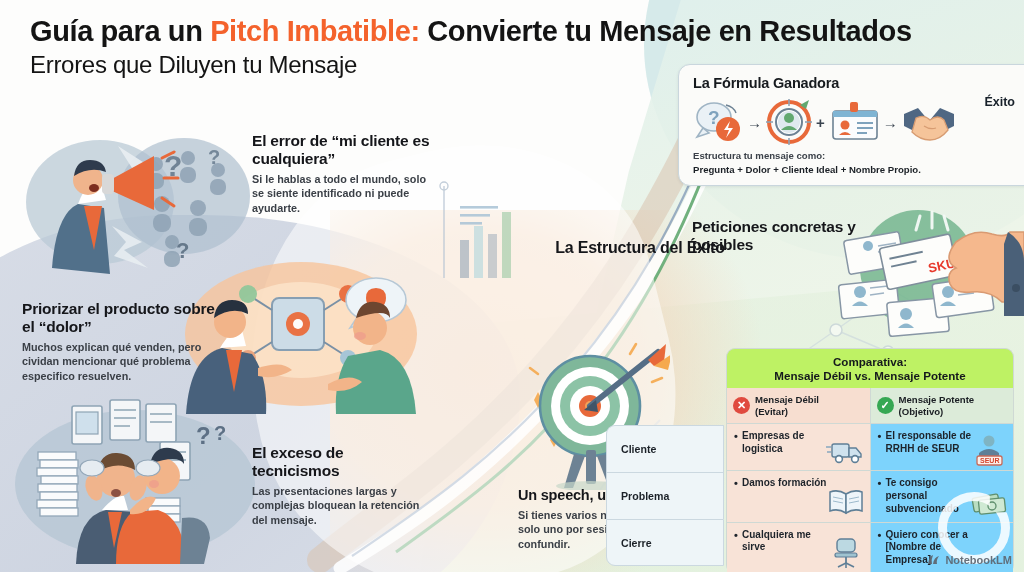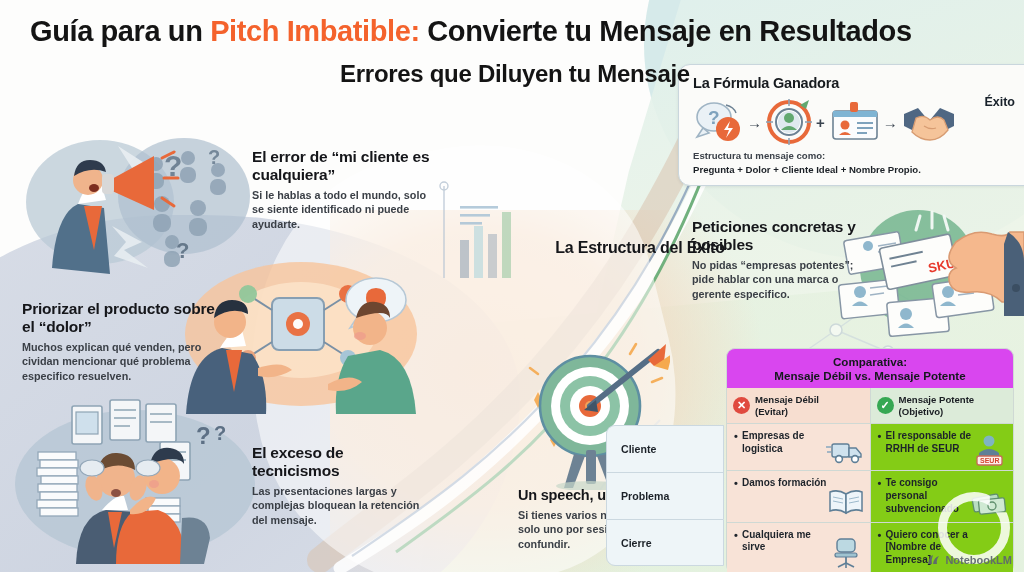--- a/index.html
+++ b/index.html
@@ -52,30 +52,30 @@
   }
 
   
   .header { position:absolute; left:30px; top:14px; width:970px; z-index:40; }
   .title-main {
     font-size:29px; font-weight:700; letter-spacing:-.4px; line-height:1.18;
     color:#141414; white-space:nowrap;
   }
   .title-accent { color:#f4622c; }
   .title-sub {
-    font-size:24px; font-weight:700; letter-spacing:-.3px; line-height:1.2;
-    color:#141414; margin-top:12px;text-align:center;
+    font-size:24px; font-weight:400; letter-spacing:-.3px; line-height:1.2;
+    color:#141414; margin-top:3px;
   }
 
   
   .blk { position:absolute; z-index:30; }
   .blk h3 { font-size:15.5px; font-weight:700; line-height:1.16; color:#15161a; letter-spacing:-.2px; }
   .blk p  { font-size:10.8px; font-weight:600; line-height:1.33; color:#3a3f46; margin-top:4px; }
 
-  .b-cliente   { left:252px; top:148px; width:186px; }
+  .b-cliente   { left:252px; top:132px; width:186px; }
   .b-producto  { left:22px;  top:300px; width:200px; }
   .b-tecnic    { left:252px; top:444px; width:180px; }
   .b-estructura{ left:552px; top:238px; width:176px; text-align:center; }
   .b-estructura h3{ font-size:16px; line-height:1.2; }
   .b-peticion  { left:692px; top:218px; width:172px; }
   .b-speech    { left:518px; top:487px; width:178px; }
   .b-speech h3 { font-size:14.5px; }
 
   
   .illus { position:absolute; z-index:20; }
@@ -95,21 +95,21 @@
   .card-formula h4 { font-size:14.5px; font-weight:700; color:#161a1e; letter-spacing:-.2px; }
   .formula-row { display:flex; align-items:center; gap:4px; margin-top:5px; height:52px; }
   .f-op { font-size:15px; color:#3a4450; font-weight:600; }
   .f-cap { position:absolute; right:26px; top:30px; font-size:12.5px; font-weight:700; color:#17202a; }
   .card-formula .cap-note { font-size:9.6px; font-weight:600; color:#3b4149; line-height:1.3; margin-top:2px;}
   .card-formula .cap-note b{ color:#1b2026; }
 
   
   .cmp { position:absolute; left:726px; top:348px; width:288px; z-index:36; }
   .cmp-title {
-    background:#d946ef; border:1.3px solid #cfd9d4; border-bottom:none;
+    background:#bef264; border:1.3px solid #cfd9d4; border-bottom:none;
     border-radius:9px 9px 0 0; text-align:center; padding:6px 6px 5px;
     font-size:11.6px; font-weight:700; color:#14181c; line-height:1.22;
   }
   .cmp-head { display:flex; border:1.3px solid #cfd9d4; border-top:none; }
   .cmp-head > div { flex:1; display:flex; align-items:center; gap:5px; padding:6px 6px; }
   .cmp-h-weak { background:#f7ded0; }
   .cmp-h-strong{ background:#dcebd9; border-left:1.3px solid #cfd9d4; }
   .cmp-h-label { font-size:9.6px; font-weight:700; color:#1a1e23; line-height:1.2; }
   .icon-x, .icon-check {
     width:17px; height:17px; border-radius:50%; flex:none;
@@ -117,21 +117,21 @@
     font-size:11px; color:#fff; font-weight:700; line-height:1;
   }
   .icon-x { background:#e04a3f; }
   .icon-check { background:#36a853; }
 
   .cmp-body { position:relative; }
   .cmp-row { display:flex; border:1.3px solid #cfd9d4; border-top:none; min-height:47px; }
   .cmp-row:last-child { border-radius:0 0 9px 9px; }
   .cmp-cell { flex:1; padding:6px 7px; position:relative; display:flex; }
   .cmp-weak { background:#f8e3d7; }
-  .cmp-strong { background:#84cc16; border-left:1.3px solid #cfd9d4; }
+  .cmp-strong { background:#7dd3fc; border-left:1.3px solid #cfd9d4; }
   .cmp-cell span.txt {
     font-size:10px; font-weight:700; color:#1d232a; line-height:1.28;
     padding-left:8px; position:relative; max-width:94px;
   }
   .cmp-strong span.txt { max-width:104px; }
   .cmp-cell span.txt::before {
     content:"•"; position:absolute; left:0; top:-1px; font-size:11px;
   }
   .cell-art { position:absolute; right:4px; bottom:4px; width:40px; height:32px; }
 
@@ -426,21 +426,20 @@
     <h3>Priorizar el producto sobre el “dolor”</h3>
     <p>Muchos explican qué venden, pero cividan mencionar qué problema especifico resuelven.</p>
   </div>
 
   <div class="blk b-estructura">
     <h3>La Estructura del Éxito</h3>
   </div>
 
   <div class="blk b-peticion">
     <h3>Peticiones concretas y posibles</h3>
-    <p>No pidas “empresas potentes”; pide hablar con una marca o gerente especifico.</p>
   </div>
 
   <div class="blk b-speech">
     <h3>Un speech, un objetivo</h3>
     <p>Si tienes varios negocios, elige solo uno por sesión para no confundir.</p>
   </div>
 
   <div class="card card-formula">
     <h4>La Fórmula Ganadora</h4>
     <div class="f-cap">Éxito</div>

